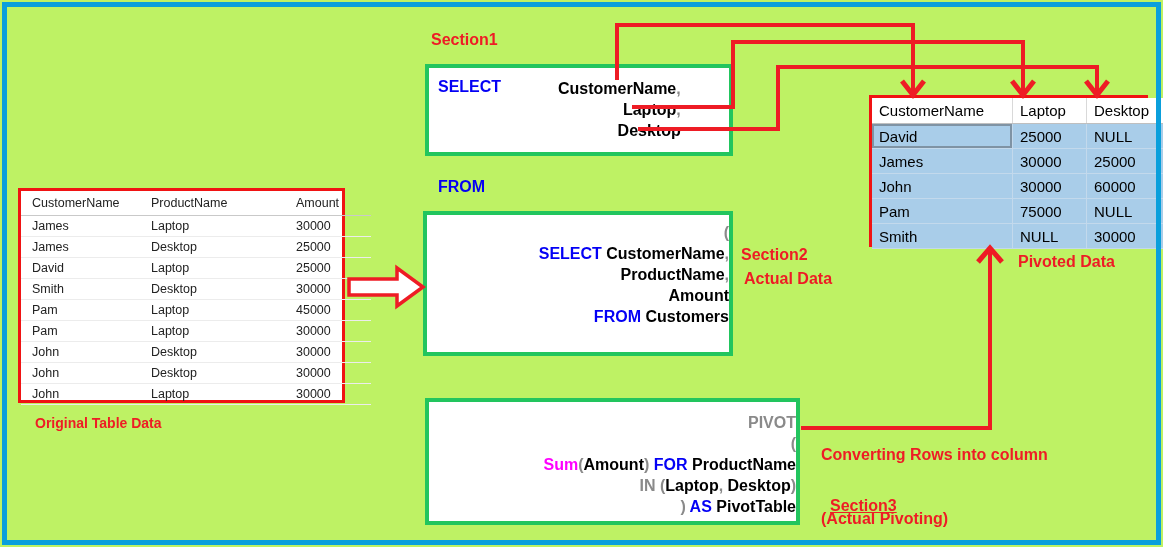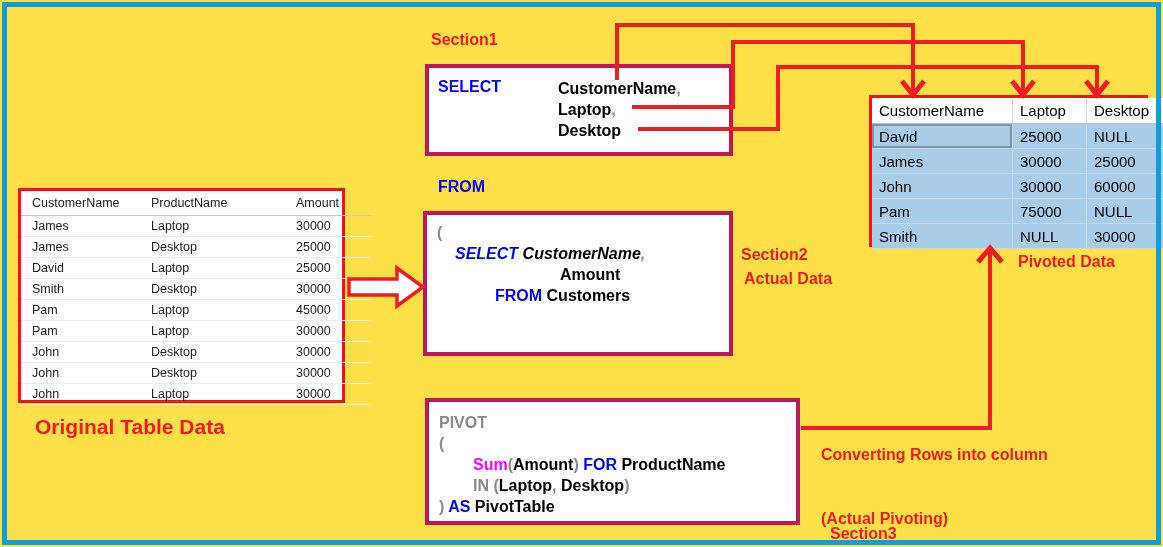--- a/index.html
+++ b/index.html
@@ -1,23 +1,23 @@
 <!DOCTYPE html>
 <html><head>
 <meta charset="utf-8">
 <style>
   html,body{margin:0;padding:0;background:#fff;font-family:"Liberation Sans",sans-serif;}
-  #canvas{position:relative;width:1163px;height:547px;background:#fde047;overflow:hidden;}
+  #canvas{position:relative;width:1163px;height:547px;background:#bef264;overflow:hidden;}
   .frame{position:absolute;inset:2px;border:5px solid #0a9fdc;pointer-events:none;}
 
   
-  .codebox{position:absolute;border:4px solid #be185d;background:#fff;
+  .codebox{position:absolute;border:4px solid #22c55e;background:#fff;
            font-weight:bold;font-size:16px;color:#000;box-sizing:border-box;}
-  .cline{line-height:21px;white-space:pre;}
-  .ind0{padding-left:10px;} .ind1{padding-left:28px;font-style:italic;} .ind2{padding-left:133px;}
+  .cline{line-height:21px;white-space:pre;text-align:right;}
+  .ind0{padding-left:10px;} .ind1{padding-left:28px;} .ind2{padding-left:133px;}
   .ind3{padding-left:68px;} .ind4{padding-left:44px;}
   .tk-kw{color:#0400f5;} .tk-id{color:#000;} .tk-gy{color:#8a8a8a;} .tk-mg{color:#ff00ff;}
 
   #box1{left:425px;top:64px;width:308px;height:92px;}
   #box1 .kwcell{position:absolute;left:9px;top:10px;color:#0400f5;}
   #box1 .colcell{position:absolute;left:129px;top:10px;}
   #box2{left:423px;top:211px;width:310px;height:145px;padding-top:7px;}
   #box3{left:425px;top:398px;width:375px;height:127px;padding-top:10px;}
 
   
@@ -61,38 +61,39 @@
       <div class="cline"><span class="tk-id">Laptop</span><span class="tk-gy">,</span></div>
       <div class="cline"><span class="tk-id">Desktop</span></div>
     </div>
   </div>
 
   <div class="lbl blue" style="left:438px;top:178px;">FROM</div>
 
   <div class="codebox" id="box2">
     <div class="cline ind0"><span class="tk-gy">(</span></div>
     <div class="cline ind1"><span class="tk-kw">SELECT</span><span class="tk-id"> CustomerName</span><span class="tk-gy">,</span></div>
+    <div class="cline ind2"><span class="tk-id">ProductName</span><span class="tk-gy">,</span></div>
     <div class="cline ind2"><span class="tk-id">Amount</span></div>
     <div class="cline ind3"><span class="tk-kw">FROM</span><span class="tk-id"> Customers</span></div>
   </div>
 
   <div class="lbl red" style="left:741px;top:246px;">Section2</div>
   <div class="lbl red" style="left:744px;top:270px;">Actual Data</div>
 
   <div class="codebox" id="box3">
     <div class="cline ind0"><span class="tk-gy">PIVOT</span></div>
     <div class="cline ind0"><span class="tk-gy">(</span></div>
     <div class="cline ind4"><span class="tk-mg">Sum</span><span class="tk-gy">(</span><span class="tk-id">Amount</span><span class="tk-gy">) </span><span class="tk-kw">FOR</span><span class="tk-id"> ProductName</span></div>
     <div class="cline ind4"><span class="tk-gy">IN </span><span class="tk-gy">(</span><span class="tk-id">Laptop</span><span class="tk-gy">, </span><span class="tk-id">Desktop</span><span class="tk-gy">)</span></div>
     <div class="cline ind0"><span class="tk-gy">) </span><span class="tk-kw">AS</span><span class="tk-id"> PivotTable</span></div>
   </div>
 
   <div class="lbl red" style="left:821px;top:446px;">Converting Rows into column</div>
   <div class="lbl red" style="left:821px;top:466px;margin-top:44px;">(Actual Pivoting)</div>
-  <div class="lbl red" style="left:830px;top:525px;">Section3</div>
+  <div class="lbl red" style="left:830px;top:497px;text-decoration:underline;">Section3</div>
 
   <div class="twrap" id="orig-table">
     <table>
         <thead>
           <tr>
             <th style="width: 108px;">CustomerName</th>
             <th style="width: 134px;">ProductName</th>
             <th style="width: 75px;">Amount</th>
           </tr>
         </thead>
@@ -138,21 +139,21 @@
             <td>30000</td>
           </tr>
           <tr>
             <td>John</td>
             <td>Laptop</td>
             <td>30000</td>
           </tr>
         </tbody>
       </table>
   </div>
-  <div class="lbl red" style="left:35px;top:415px;font-size:21px;">Original Table Data</div>
+  <div class="lbl red" style="left:35px;top:415px;font-size:14px;">Original Table Data</div>
 
   <div class="twrap" id="pivot-table">
     <table>
         <thead>
           <tr>
             <th style="width: 133px;">CustomerName</th>
             <th style="width: 66px;">Laptop</th>
             <th style="width: 72px;">Desktop</th>
           </tr>
         </thead>

